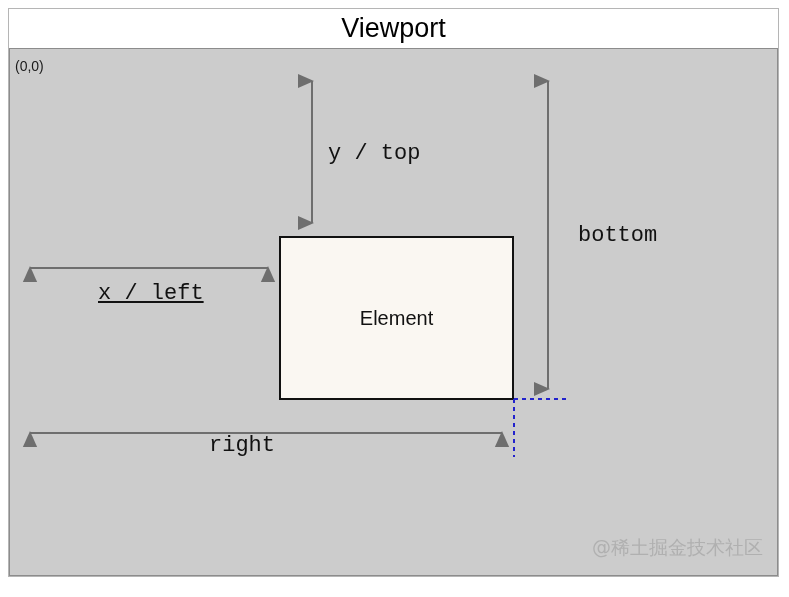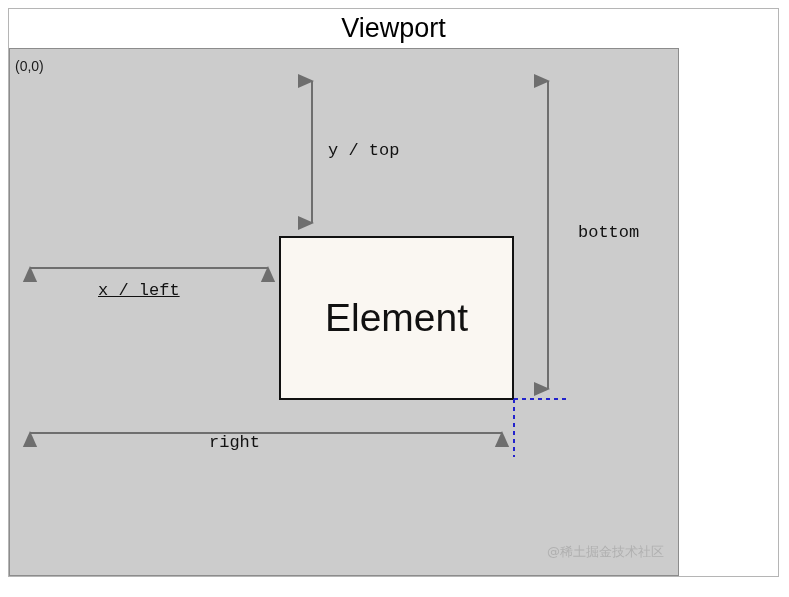--- a/index.html
+++ b/index.html
@@ -45,21 +45,21 @@
     font-size: 27px;
     color: #000000;
     letter-spacing: 0px;
     line-height: 1;
   }
   
   #viewport {
     position: absolute;
     left: 0px;
     top: 39px;
-    width: 670px;
+    width: 769px;
     height: 528px;
     background: #cccccc;
     border: 1px solid #8c8c8c;
     box-sizing: border-box;
     overflow: hidden;
   }
   #origin-label {
     position: absolute;
     left: 5px;
     top: 9px;
@@ -75,48 +75,48 @@
     width: 235px;
     height: 164px;
     background: #faf7f2;
     border: 2px solid #111111;
     box-sizing: border-box;
     display: flex;
     align-items: center;
     justify-content: center;
   }
   #element-label {
-    font-size: 39px;
+    font-size: 20px;
     color: #111111;
   }
   
   #overlay {
     position: absolute;
     left: 0;
     top: 0;
     width: 769px;
     height: 528px;
     pointer-events: none;
   }
   .measure-label {
     position: absolute;
     font-family: "Liberation Mono", monospace;
-    font-size: 17px;
+    font-size: 22px;
     color: #111111;
     white-space: nowrap;
   }
   #label-y-top   { left: 318px; top: 92px; }
   #label-bottom  { left: 568px; top: 174px; }
   #label-x-left  { left: 88px;  top: 232px; text-decoration: underline; }
   #label-right   { left: 199px; top: 384px; }
   #watermark {
     position: absolute;
     right: 14px;
     bottom: 14px;
-    font-size: 13px;
+    font-size: 19px;
     color: #b0b0b0;
     font-family: "DejaVu Sans", sans-serif;
     white-space: nowrap;
   }
 </style>
 </head>
 <body>
 
 <div id="stage">
   <div id="frame">

